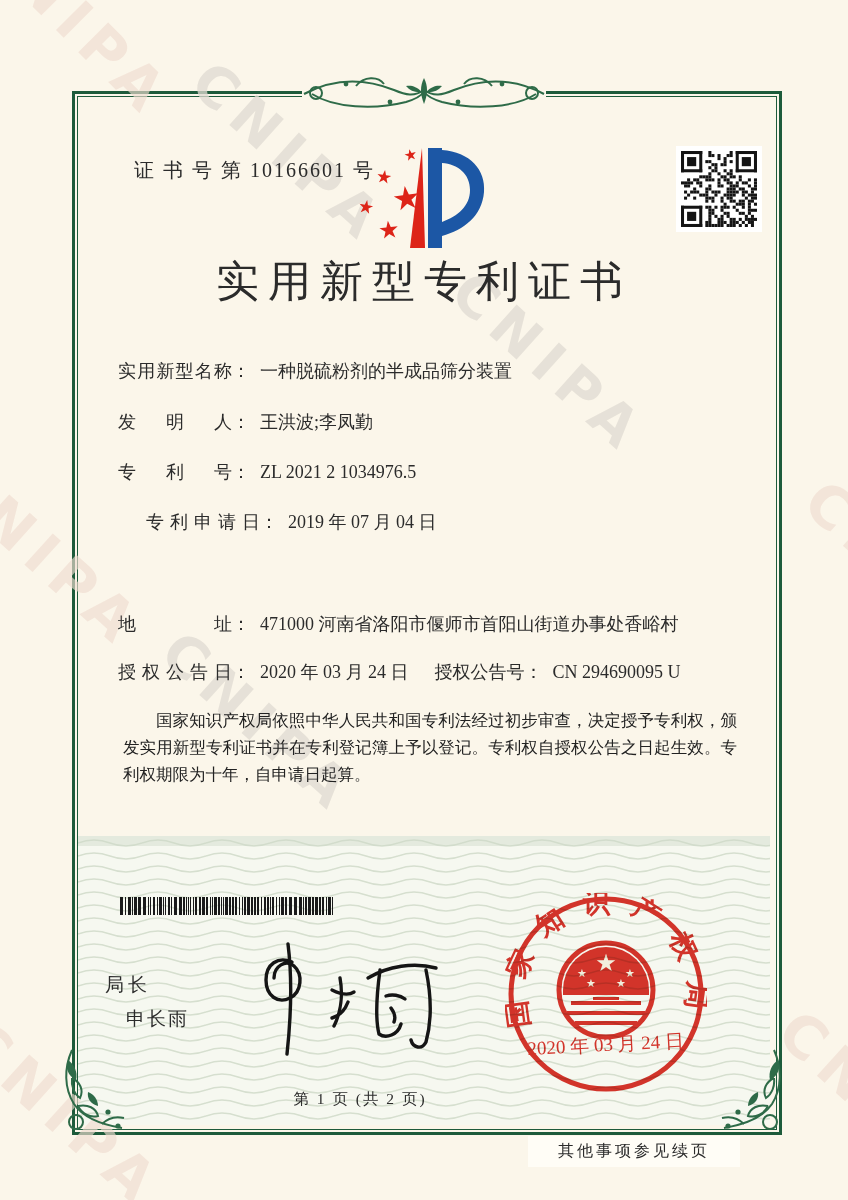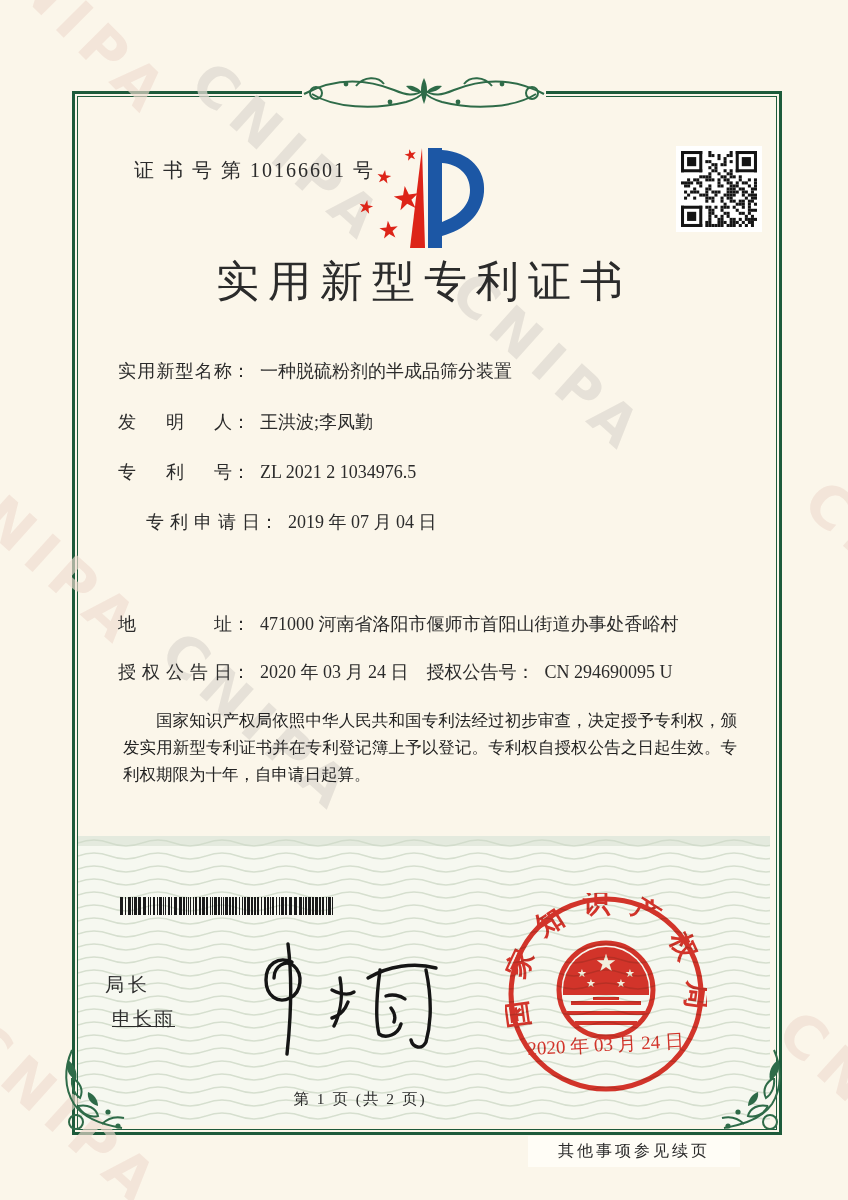--- a/index.html
+++ b/index.html
@@ -27,33 +27,33 @@
   .logo .star{position:absolute;color:#dd2418;line-height:1;z-index:2;}
   .qr-wrap{position:absolute;left:676px;top:146px;width:86px;height:86px;background:#ffffff;z-index:3;}
   .qr-wrap svg{position:absolute;left:5px;top:5px;}
 
   .title{position:absolute;left:0;top:253px;width:848px;text-align:center;
          font-size:43px;font-weight:normal;letter-spacing:9px;z-index:3;}
   .frow{position:absolute;left:118px;white-space:nowrap;font-size:18px;z-index:3;}
   .flabel{display:inline-block;width:114px;text-align:justify;text-align-last:justify;
           vertical-align:bottom;}
   .fcolon{margin-right:10px;}
-  .grant2{margin-left:18px;}
+  .grant2{margin-left:26px;}
 
   
   .bodytext{position:absolute;left:115px;top:699px;width:630px;z-index:3;
             font-size:16.5px;line-height:27px;text-align:justify;color:#222;}
   .bodytext p{margin:8px;text-indent:2em;}
 
   
   .barcode{position:absolute;left:120px;top:897px;z-index:3;}
 
   
   .sig-title{position:absolute;left:105px;top:972px;font-size:19px;letter-spacing:4px;z-index:3;}
-  .sig-name{position:absolute;left:112px;top:1006px;font-size:19px;letter-spacing:2px;z-index:3;text-decoration:underline;}
+  .sig-name{position:absolute;left:126px;top:1006px;font-size:19px;letter-spacing:2px;z-index:3;}
   .sig-hand{position:absolute;left:228px;top:938px;z-index:3;}
 
   
   .seal{position:absolute;left:505px;top:893px;width:202px;height:202px;z-index:4;
         mix-blend-mode:multiply;}
 
   
   .pageno{position:absolute;left:0;top:1089px;width:720px;text-align:center;
           font-size:15.5px;letter-spacing:2px;z-index:3;}
   .contnote{position:absolute;left:0;top:1136px;width:740px;text-align:right;z-index:3;}

